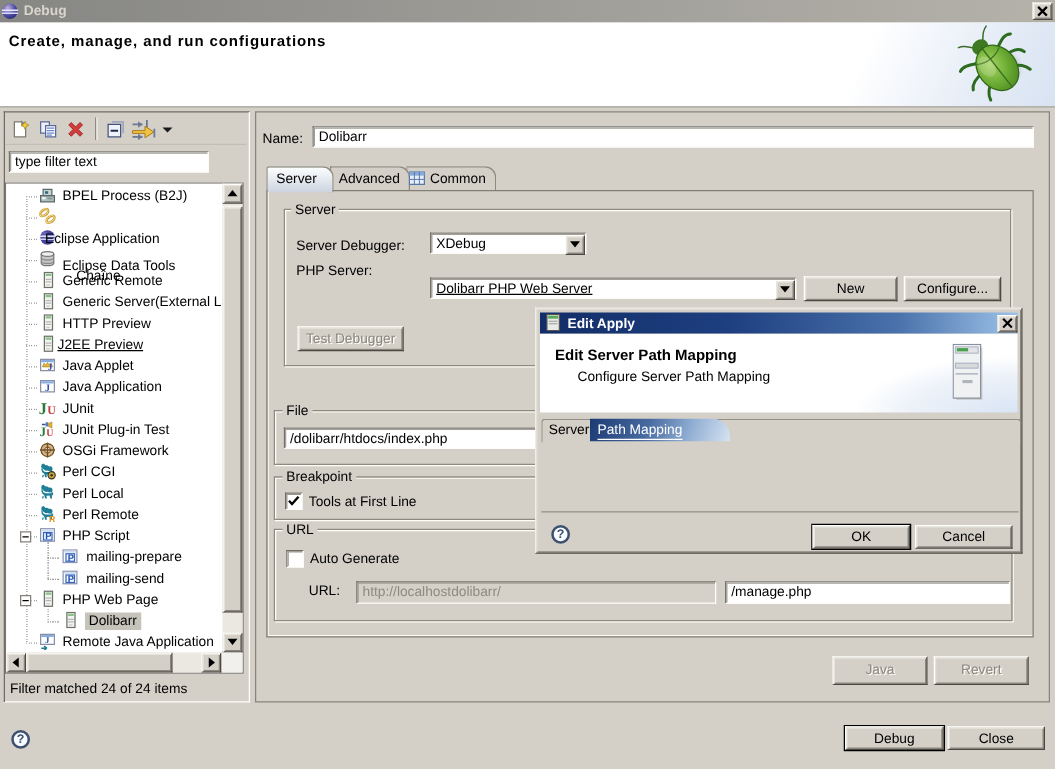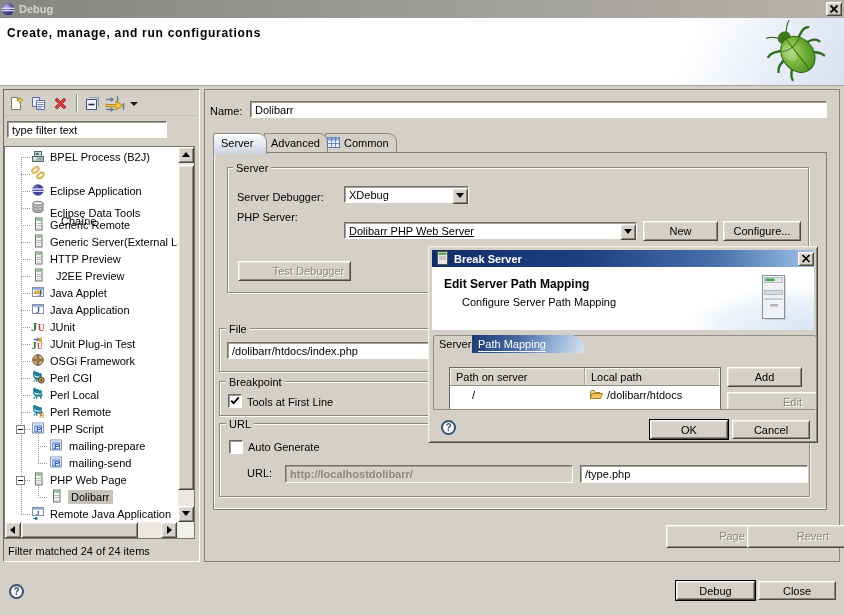--- a/index.html
+++ b/index.html
@@ -2,21 +2,21 @@
 <html><head><meta charset="utf-8"><style>
 html,body{margin:0;padding:0;}
 body{width:844px;height:615px;overflow:hidden;background:#d4d0c8;
  font-family:"Liberation Sans",sans-serif;font-size:11px;color:#000;position:relative;}
 .ab{position:absolute;}
 .raised{background:#d4d0c8;border:1px solid;border-color:#fffefa #4b4842 #4b4842 #fffefa;
  box-shadow:inset 1px 1px 0 #e6e3dc,inset -1px -1px 0 #8a877f;}
 .btn{background:#d4d0c8;border:1px solid;border-color:#fffefa #4b4842 #4b4842 #fffefa;
  box-shadow:inset 1px 1px 0 #e6e3dc,inset -1px -1px 0 #8a877f;
  text-align:center;line-height:18px;font-size:11px;}
-.dis{color:#8b887f;text-shadow:1px 1px 0 #fffef8;padding-left:28px;}
+.dis{color:#8b887f;text-shadow:1px 1px 0 #fffef8;}
 .fld{background:#fff;border:1px solid;border-color:#75726a #fffefa #fffefa #75726a;
  box-shadow:inset 1px 1px 0 #a39f97;font-size:11px;padding:2px 0 0 4px;white-space:nowrap;overflow:hidden;}
 .grp{border:1px solid #8d8a82;box-shadow:1px 1px 0 #fffdf6,inset 1px 1px 0 #fffdf6;}
 .cb{background:#fff;border:1px solid;border-color:#6e6b63 #fffefa #fffefa #6e6b63;
  box-shadow:inset 1px 1px 0 #9c9890;}
 .tt{white-space:nowrap;}
 .dotv{width:1px;background:repeating-linear-gradient(180deg,#9a9a9a 0 1px,transparent 1px 2px);}
 .doth{height:1px;background:repeating-linear-gradient(90deg,#9a9a9a 0 1px,transparent 1px 2px);}
 .trico{width:14px;height:14px;}
 .exp{width:7px;height:7px;background:#fff;border:1px solid #848078;}
@@ -159,21 +159,21 @@
       </svg></div>
 <div class="ab tt" style="left:56px;top:21px;margin-top:47px;">Chaîne</div>
 <div class="ab doth" style="left:16px;top:44px;width:9px;"></div>
 <div class="ab trico" style="left:26px;top:36px;">
 <svg width="14" height="14" viewBox="0 0 14 14">
         <circle cx="7" cy="7" r="5.8" fill="#44449c"></circle>
         <circle cx="5" cy="4.5" r="2.4" fill="#7070c0" opacity="0.7"></circle>
         <rect x="0.8" y="5.4" width="12.4" height="1.3" fill="#e4e4fa"></rect>
         <rect x="0.8" y="7.8" width="12.4" height="1.2" fill="#d4d4f4"></rect>
       </svg></div>
-<div class="ab tt" style="left:45px;top:38px;">Eclipse Application</div>
+<div class="ab tt" style="left:31px;top:38px;">Eclipse Application</div>
 <div class="ab doth" style="left:16px;top:61px;width:9px;"></div>
 <div class="ab trico" style="left:26px;top:53px;">
 <svg width="14" height="14" viewBox="0 0 14 14">
         <path d="M2 3 v7.5 c0 1.2 2.2 2 5 2 s5-0.8 5-2 V3" fill="#c6c6c6" stroke="#787878"></path>
         <path d="M2 6 c0 1.2 2.2 2 5 2 s5-0.8 5-2 M2 8.7 c0 1.2 2.2 2 5 2 s5-0.8 5-2" fill="none" stroke="#888"></path>
         <ellipse cx="7" cy="3.2" rx="5" ry="1.9" fill="#efefef" stroke="#787878"></ellipse>
       </svg></div>
 <div class="ab tt" style="left:45px;top:60px;">Eclipse Data Tools</div>
 <div class="ab doth" style="left:16px;top:78px;width:9px;"></div>
 <div class="ab trico" style="left:26px;top:70px;"><svg width="14" height="14" viewBox="0 0 14 14">
@@ -187,21 +187,21 @@
 <div class="ab tt" style="left:45px;top:89px;">Generic Server(External Launch)</div>
 <div class="ab doth" style="left:16px;top:112px;width:9px;"></div>
 <div class="ab trico" style="left:26px;top:104px;"><svg width="14" height="14" viewBox="0 0 14 14">
         <use href="#twrg"></use>
       </svg></div>
 <div class="ab tt" style="left:45px;top:106px;">HTTP Preview</div>
 <div class="ab doth" style="left:16px;top:129px;width:9px;"></div>
 <div class="ab trico" style="left:26px;top:121px;"><svg width="14" height="14" viewBox="0 0 14 14">
         <use href="#twrg"></use>
       </svg></div>
-<div class="ab tt" style="left:51px;top:123px;">J2EE Preview</div>
+<div class="ab tt" style="left:41px;top:123px;text-decoration:underline;">J2EE Preview</div>
 <div class="ab doth" style="left:16px;top:146px;width:9px;"></div>
 <div class="ab trico" style="left:26px;top:138px;">
 <svg width="14" height="14" viewBox="0 0 14 14">
         <rect x="1.5" y="2.5" width="11" height="9" fill="#fff" stroke="#8890a8"></rect>
         <rect x="2" y="3" width="10" height="1.8" fill="#88aede"></rect>
         <path d="M3 8.5 l1.2-3 1.4 1.6 1.4-2 1.4 2 1.4-1.6 1.2 3 z" fill="#e8b838" stroke="#a07818" stroke-width="0.5"></path>
         <text x="7.2" y="10.8" font-size="7.5" font-weight="bold" fill="#2a52b0" font-family="Liberation Serif,serif">J</text>
       </svg></div>
 <div class="ab tt" style="left:45px;top:140px;">Java Applet</div>
 <div class="ab doth" style="left:16px;top:163px;width:9px;"></div>
@@ -388,40 +388,40 @@
 <svg width="12" height="12" viewBox="0 0 12 12">
       <path d="M2.2 5.6 L4.6 8.2 L9.8 2.4" fill="none" stroke="#000" stroke-width="1.9"></path>
     </svg></div>
 <div class="ab tt" style="left:247px;top:396px;">Tools at First Line</div>
 
 <div class="ab grp" style="left:219px;top:423px;width:589px;height:72px;"></div>
 <div class="ab tt" style="left:226px;top:418px;background:#d4d0c8;padding:0 3px;">URL</div>
 <div class="ab cb" style="left:229px;top:440px;width:12px;height:12px;"></div>
 <div class="ab tt" style="left:248px;top:441px;">Auto Generate</div>
 <div class="ab tt" style="left:247px;top:467px;">URL:</div>
-<div class="ab fld" style="left:285px;top:465px;width:282px;height:14px;background:#d5d1c9;color:#8e8a82;font-weight:bold;">http://localhostdolibarr/</div>
-<div class="ab fld" style="left:580px;top:465px;width:222px;height:14px;">/type.php</div>
-
-<div class="ab btn dis" style="left:666px;top:525px;width:74px;height:21px;line-height:21px;">Page</div>
+<div class="ab fld" style="left:285px;top:465px;width:282px;height:14px;background:#d5d1c9;color:#8e8a82;">http://localhostdolibarr/</div>
+<div class="ab fld" style="left:580px;top:465px;width:222px;height:14px;">/manage.php</div>
+
+<div class="ab btn dis" style="left:666px;top:525px;width:74px;height:21px;line-height:21px;">Java</div>
 <div class="ab btn dis" style="left:747px;top:525px;width:74px;height:21px;line-height:21px;">Revert</div>
 
 <div class="ab" style="left:9px;top:584px;width:11px;height:11px;border:2px solid #3d516f;border-radius:50%;background:#f8fbff;text-align:center;line-height:11px;font-weight:bold;font-size:10px;color:#3d516f;">?</div>
 <div class="ab btn" style="left:676px;top:581px;width:77px;height:17px;box-shadow:0 0 0 1px #000,inset 1px 1px 0 #e6e3dc,inset -1px -1px 0 #8a877f;">Debug</div>
 <div class="ab btn" style="left:758px;top:581px;width:76px;height:17px;">Close</div>
 
 <div class="ab" style="left:428px;top:246px;width:388px;height:195px;background:#d4d0c8;border:1px solid;border-color:#efede8 #4e4b44 #4e4b44 #efede8;box-shadow:inset 1px 1px 0 #e0ddd6,inset -1px -1px 0 #8a877f;z-index:50;">
 
  <div class="ab" style="left:3px;top:3px;width:382px;height:17px;background:linear-gradient(90deg,#122e68 0%,#1e3f80 40%,#4a72ab 75%,#9dc2e8 100%);"></div>
  <div class="ab" style="left:8px;top:4px;width:11px;height:14px;z-index:2;">
  <svg width="11" height="14" viewBox="0 0 11 14">
         <rect x="0.5" y="0.5" width="10" height="13" fill="#e8eae6" stroke="#555"></rect>
         <rect x="1.5" y="1.5" width="8" height="2.4" fill="#58a858"></rect>
         <path d="M2 6 h7 M2 8 h7" stroke="#999" stroke-width="0.8"></path>
       </svg></div>
- <div class="ab tt" style="left:25px;top:6px;font-weight:bold;color:#fff;z-index:2;">Break Server</div>
+ <div class="ab tt" style="left:25px;top:6px;font-weight:bold;color:#fff;z-index:2;">Edit Apply</div>
  <div class="ab raised" style="left:369px;top:5px;width:14px;height:12px;z-index:2;">
  <svg width="14" height="12" viewBox="0 0 14 12">
         <path d="M3.5 2 L10.5 9 M10.5 2 L3.5 9" stroke="#000" stroke-width="1.7"></path>
       </svg></div>
 
  <div class="ab" style="left:3px;top:20px;width:382px;height:63px;background:radial-gradient(175px 62px at 100% 102%,#d8e4f4 0%,#edf2f9 50%,#ffffff 75%);"></div>
  <div class="ab tt" style="left:15px;top:30px;font-weight:bold;font-size:12px;">Edit Server Path Mapping</div>
  <div class="ab tt" style="left:33px;top:49px;">Configure Server Path Mapping</div>
  <div class="ab" style="left:333px;top:28px;width:26px;height:46px;">
  <svg width="26" height="46" viewBox="0 0 26 46">
@@ -434,34 +434,18 @@
         <rect x="8" y="29" width="8" height="2.5" fill="#b0b4bc"></rect>
       </svg></div>
 
  <div class="ab" style="left:4px;top:88px;width:382px;height:18px;">
   <div style="position:absolute;left:0;top:0;width:382px;height:18px;border:1px solid #928f87;border-bottom:none;border-radius:3px 3px 0 0;background:#d4d0c8;"></div>
   <div class="ab tt" style="left:6px;top:3px;z-index:3;">Server</div>
   <div style="position:absolute;left:39px;top:0;width:112px;height:18px;background:linear-gradient(110deg,#1c3a74 0%,#46699f 40%,#8fadd3 70%,#d6e2f1 100%);border-radius:0 14px 0 0;z-index:2;"></div>
   <div class="ab tt" style="left:45px;top:3px;color:#fff;z-index:3;border-bottom:1px solid #fff;padding-bottom:1px;">Path Mapping</div>
  </div>
 
- <div class="ab" style="left:4px;top:106px;width:382px;height:56px;border-left:1px solid #928f87;border-right:1px solid #928f87;overflow:hidden;">
-  <div class="ab" style="left:15px;top:14px;width:270px;height:60px;background:#fff;border:1px solid #6b675f;"></div>
-  <div class="ab" style="left:16px;top:15px;width:134px;height:17px;background:#d7d3cb;border-right:1px solid #a5a29a;border-bottom:1px solid #928f87;box-shadow:inset 1px 1px 0 #f4f2ec;"></div>
-  <div class="ab" style="left:151px;top:15px;width:134px;height:17px;background:#d7d3cb;border-bottom:1px solid #928f87;box-shadow:inset 1px 1px 0 #f4f2ec;"></div>
-  <div class="ab tt" style="left:22px;top:18px;">Path on server</div>
-  <div class="ab tt" style="left:157px;top:18px;">Local path</div>
-  <div class="ab tt" style="left:38px;top:36px;">/</div>
-  <div class="ab" style="left:156px;top:36px;width:13px;height:11px;">
-  <svg width="13" height="11" viewBox="0 0 13 11">
-          <path d="M0.5 2.5 L0.5 9.5 L10 9.5 L10 3.5 L5 3.5 L4 1.5 L1.5 1.5 Z" fill="#f4d98c" stroke="#a8802a"></path>
-          <path d="M2 4.5 L12.5 4.5 L10.5 9.5 L0.5 9.5 Z" fill="#f0c35c" stroke="#a8802a"></path>
-        </svg></div>
-  <div class="ab tt" style="left:173px;top:36px;">/dolibarr/htdocs</div>
-  <div class="ab btn" style="left:293px;top:14px;width:73px;height:18px;">Add</div>
-  <div class="ab btn dis" style="left:293px;top:39px;width:73px;height:18px;">Edit</div>
- </div>
  <div class="ab" style="left:4px;top:162px;width:382px;height:1px;background:#928f87;"></div>
 
  <div class="ab" style="left:12px;top:173px;width:11px;height:11px;border:2px solid #3d516f;border-radius:50%;background:#f8fbff;text-align:center;line-height:11px;font-weight:bold;font-size:10px;color:#3d516f;">?</div>
  <div class="ab btn" style="left:221px;top:173px;width:76px;height:17px;box-shadow:0 0 0 1px #000,inset 1px 1px 0 #e6e3dc,inset -1px -1px 0 #8a877f;">OK</div>
  <div class="ab btn" style="left:303px;top:173px;width:76px;height:17px;">Cancel</div>
 </div>
 
 </body></html>

